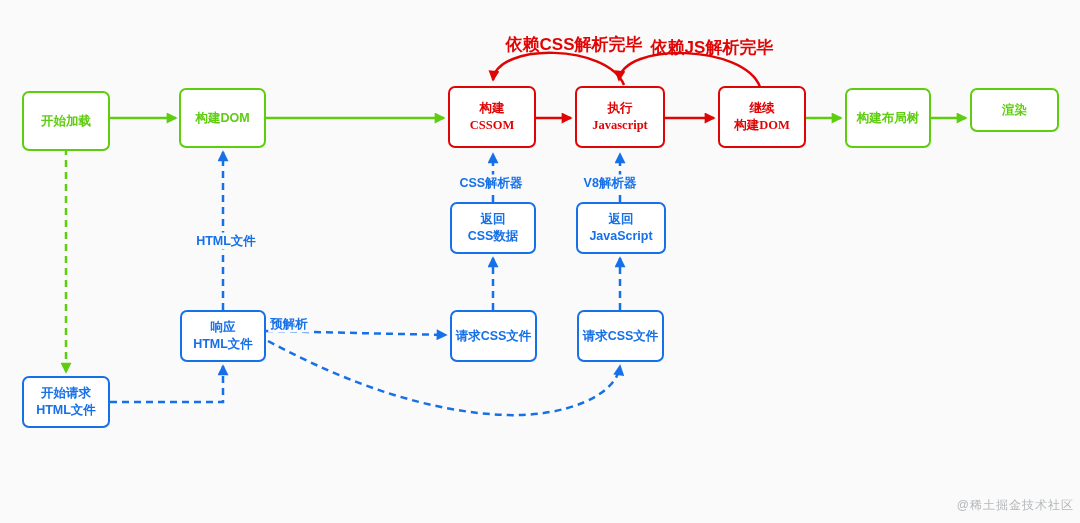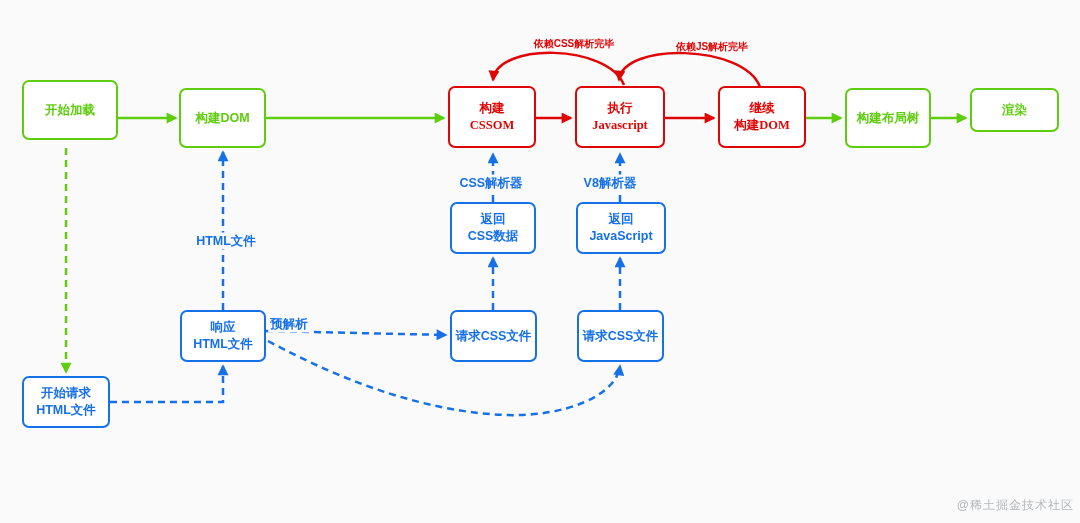--- a/index.html
+++ b/index.html
@@ -21,21 +21,21 @@
     font-weight:bold;font-size:12.5px;line-height:1.35;text-align:center;
     border:2.5px solid #000;
   }
   .node.c-green{border-color:var(--green);color:var(--green);}
   .node.c-red{border-color:var(--red);color:var(--red);font-family:Liberation Serif, serif;}
   .node.c-blue{border-color:var(--blue);color:var(--blue);}
   .lbl{
     position:absolute;transform:translate(-50%,-50%);
     font-weight:bold;font-size:12.5px;white-space:nowrap;
   }
-  .lbl.c-red{color:var(--red);font-size:10px;}
+  .lbl.c-red{color:var(--red);font-size:17px;}
   .lbl.c-blue{color:var(--blue);background:#fafafa;padding:0 2px;}
   .watermark{
     position:absolute;right:6px;bottom:9px;
     font-size:12px;color:#b4b7ba;letter-spacing:1px;
   }
 </style>
 </head>
 <body>
 
 <div id="stage" style="--green: #5fcd0f; --red: #e00505; --blue: #1670e8; background: rgb(250, 250, 250);">
@@ -66,21 +66,21 @@
         <path d="M493 310 V258" class="edge c-blue dashed" marker-end="url(#arr-blue)"></path>
         <path d="M620 310 V258" class="edge c-blue dashed" marker-end="url(#arr-blue)"></path>
         <path d="M493 202 V154" class="edge c-blue dashed" marker-end="url(#arr-blue)"></path>
         <path d="M620 202 V154" class="edge c-blue dashed" marker-end="url(#arr-blue)"></path>
         <path d="M624 85 C608 44 497 42 493 80" class="edge c-red" marker-end="url(#arr-red)"></path>
         <path d="M760 87 C744 44 623 42 619 80" class="edge c-red" marker-end="url(#arr-red)"></path>
       </g>
   </svg>
 
   <div id="node-layer">
-      <div class="node c-green" style="left: 22px; top: 80px; width: 96px; height: 60px;">
+      <div class="node c-green" style="left: 22px; top: 91px; width: 88px; height: 60px;">
         <span>开始加载</span>
       </div>
       <div class="node c-green" style="left: 179px; top: 88px; width: 87px; height: 60px;">
         <span>构建DOM</span>
       </div>
       <div class="node c-red" style="left: 448px; top: 86px; width: 88px; height: 62px;">
         <span>构建</span>
         <span>CSSOM</span>
       </div>
       <div class="node c-red" style="left: 575px; top: 86px; width: 90px; height: 62px;">

